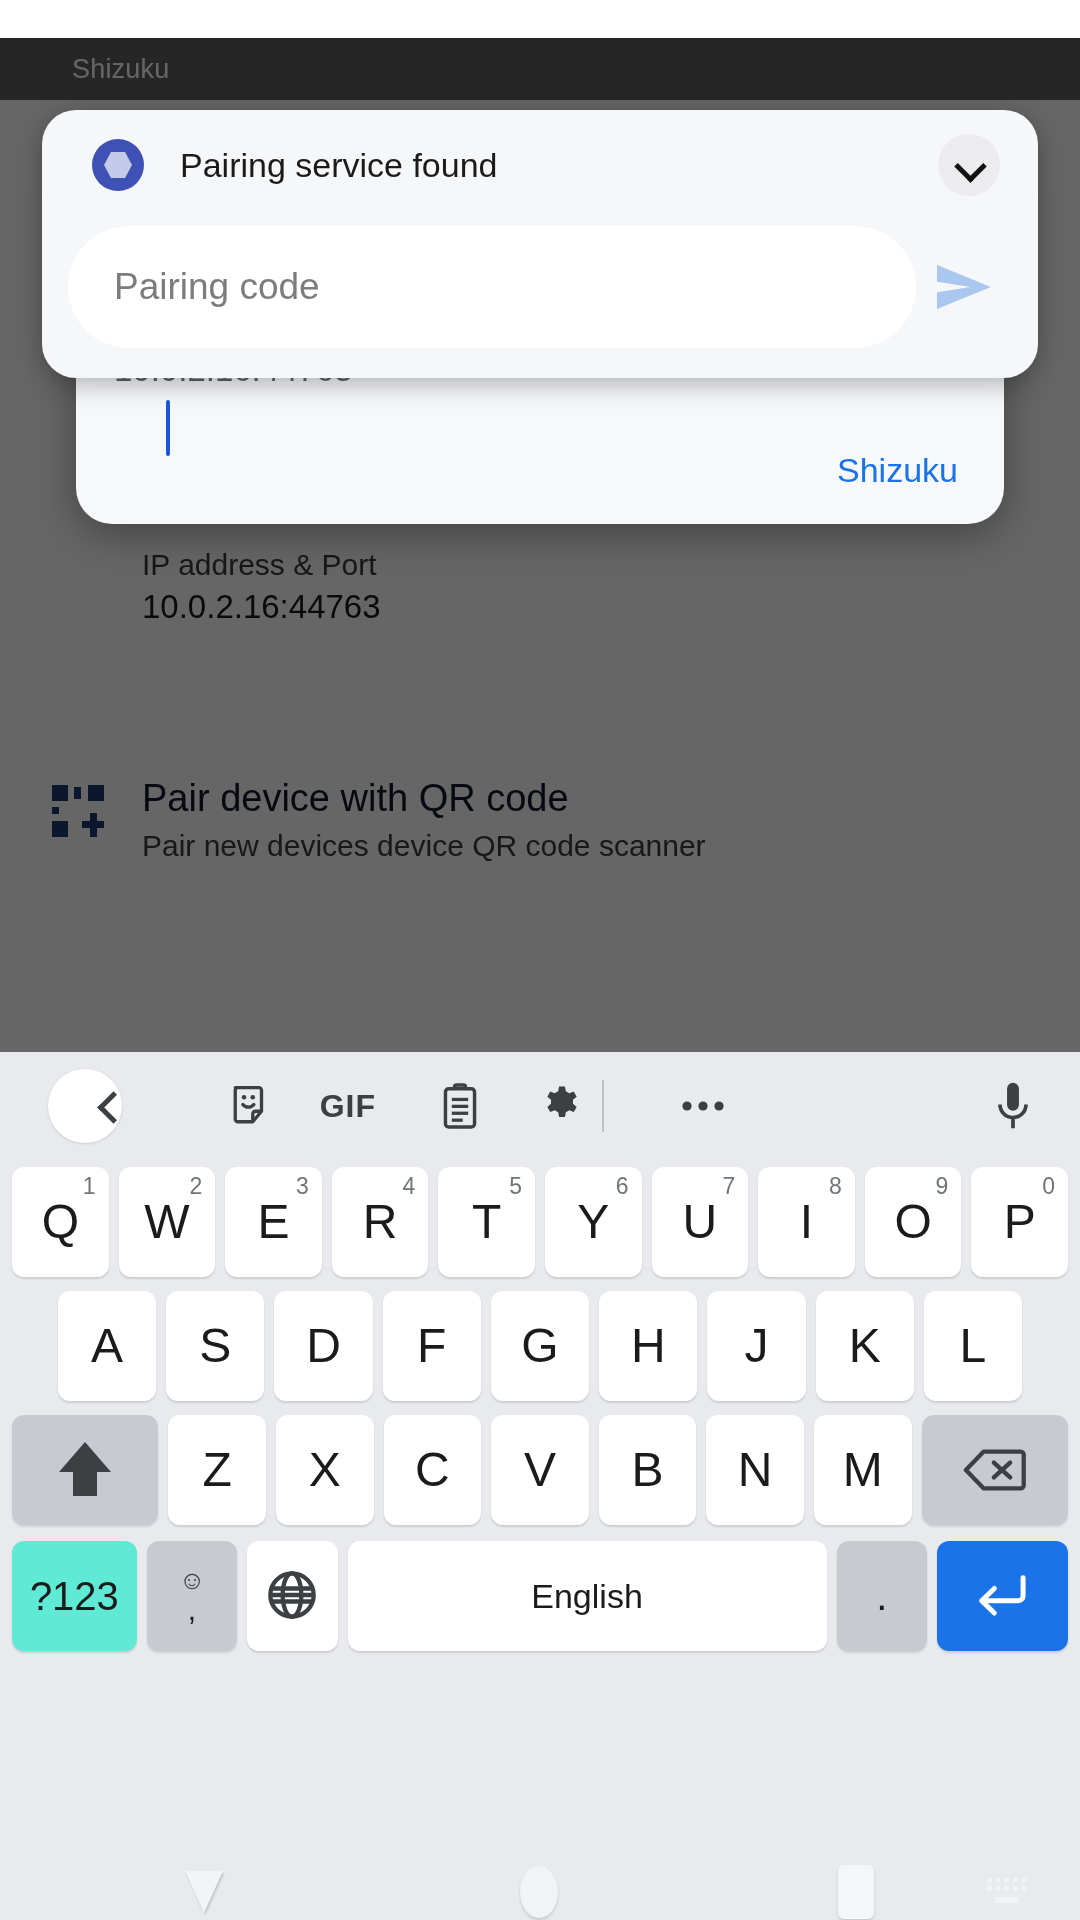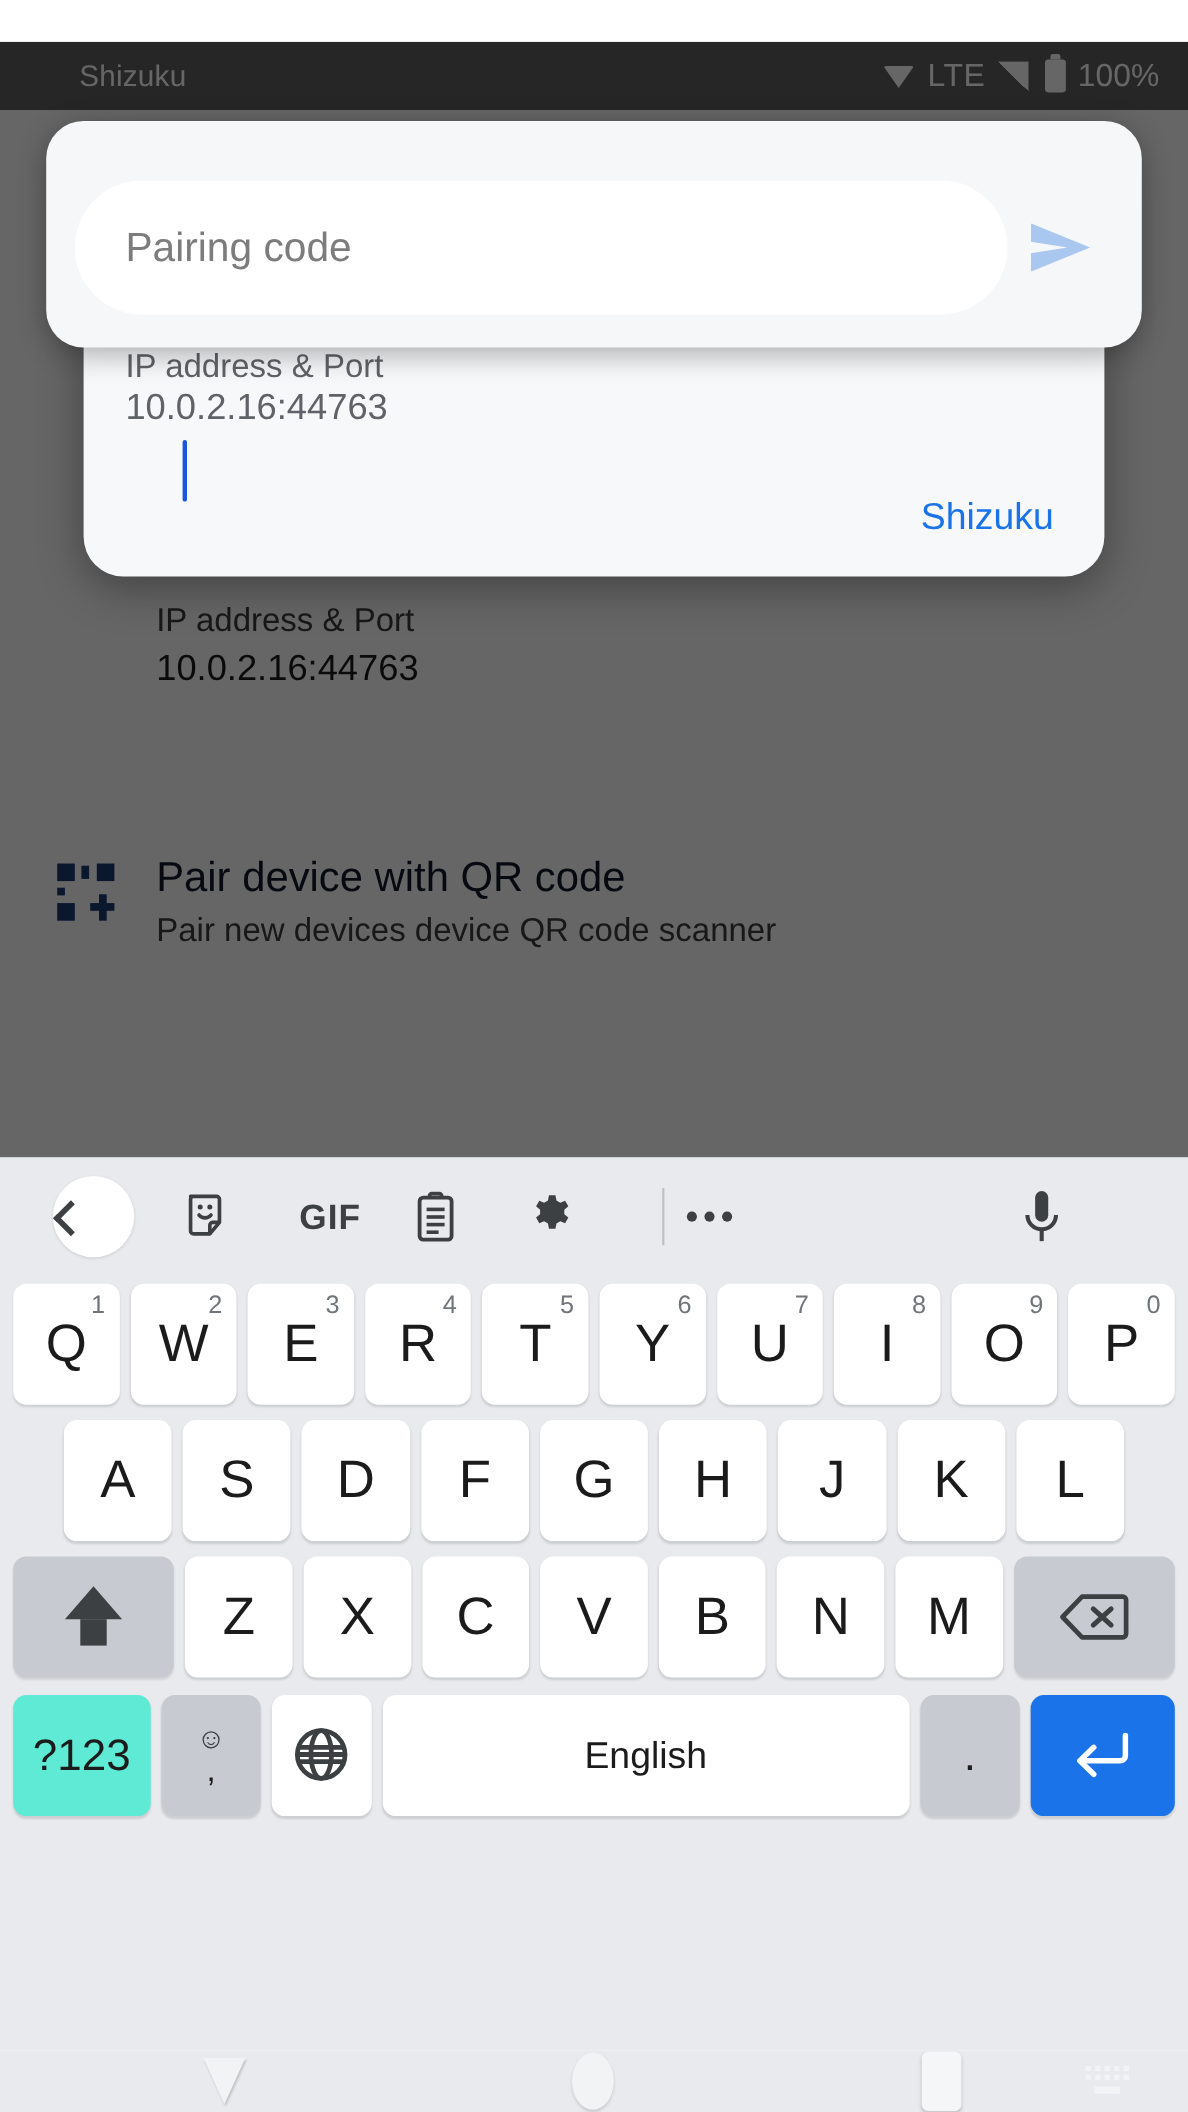--- a/index.html
+++ b/index.html
@@ -183,21 +183,21 @@
     position: absolute; left: 0; top: 1052px;
     width: 1080px; height: 812px;
     background: #e8eaed;
   }
   #kb-toolbar {
     height: 108px; display: flex; align-items: center;
     padding: 0 26px;
   }
   .tb-btn {
     border: 0; background: none; cursor: pointer;
-    display: flex; align-items: center; justify-content: flex-start;
+    display: flex; align-items: center; justify-content: flex-end;
     color: #3c4043;
   }
   .tb-back {
     width: 74px; height: 74px; border-radius: 50%;
     background: #ffffff; margin-right: 46px; margin-left: 22px;
     box-shadow: 0 1px 3px rgba(0,0,0,.12);
   }
   .tb-back .bchev {
     width: 20px; height: 20px; position: relative; margin-left: 5px;
   }
@@ -295,27 +295,20 @@
 </style>
 </head>
 <body>
 
 <div id="screen">
 
   <div id="app-layer">
 
     <div id="statusbar" style="background:#5f6062;">
       <span class="sb-title">Shizuku</span>
-      <span class="sb-right">
-        <span class="ic-wifi"></span>
-        <span class="sb-lte">LTE</span>
-        <span class="ic-signal"></span>
-        <span class="ic-batt"></span>
-        <span class="sb-batt">100%</span>
-      </span>
     </div>
 
     <div id="bg-list">
       <div style="height:300px"></div>
       <div class="bg-row">
         <div class="bg-ic"></div>
         <div class="bg-txt">
           <div class="bg-sub">Wi-Fi pairing code</div>
           <div class="bg-mono">982923</div>
         </div>
@@ -354,20 +347,29 @@
       <div class="pd-code">982923</div>
       <div class="pd-gap"></div>
       <div class="pd-label">IP address &amp; Port</div>
       <div class="pd-ip">10.0.2.16:44763</div>
       <div class="pd-actions">
         <button class="pd-cancel">Shizuku</button>
       </div>
     </div>
 
     <div id="notif">
+      <div class="nf-head">
+        <div class="nf-appicon">
+          <span class="hexa"></span>
+        </div>
+        <div class="nf-title">Pairing service found</div>
+        <button class="nf-expand">
+          <span class="chev"></span>
+        </button>
+      </div>
       <div class="nf-reply">
         <input class="nf-input" type="text" placeholder="Pairing code" style="">
         <button class="nf-send">
           <span class="send-tri"></span>
         </button>
       </div>
       <span class="nf-caret"></span>
     </div>
 
   </div>

